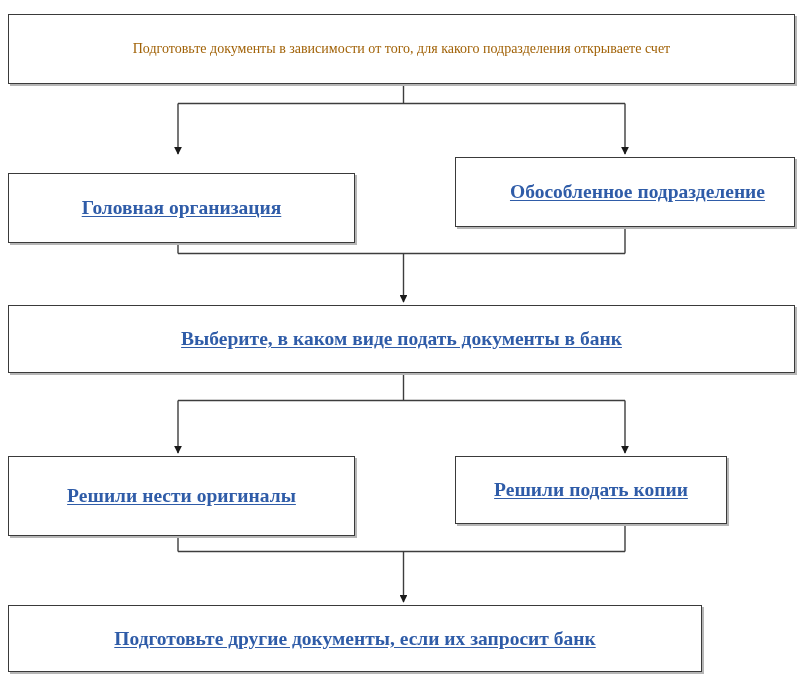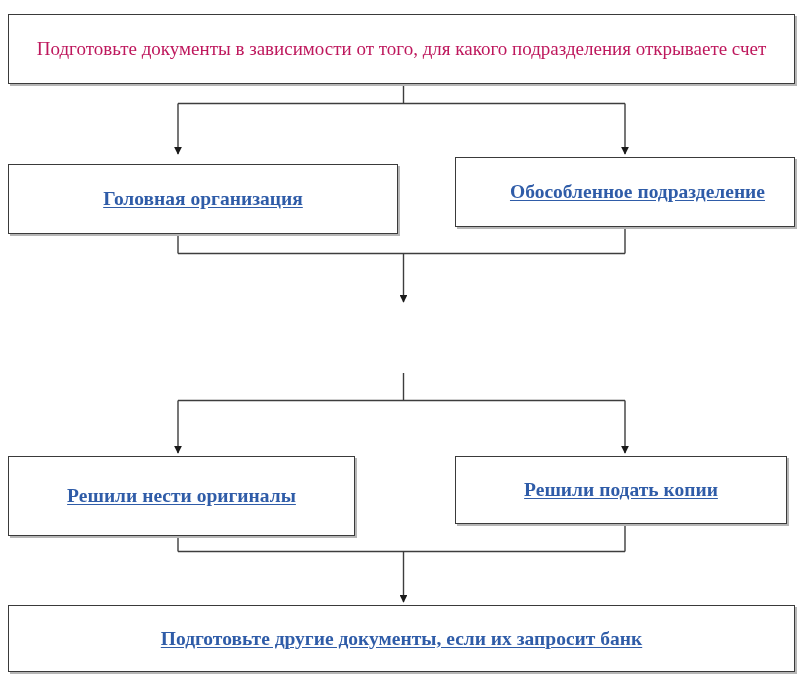--- a/index.html
+++ b/index.html
@@ -36,39 +36,39 @@
     display: flex;
     align-items: center;
     justify-content: center;
     text-align: center;
     z-index: 2;
   }
   .node-text {
     display: block;
     padding: 0 10px;
     line-height: 1.22;
-    color: #be185d;
-    font-size: 19px;
+    color: #a16207;
+    font-size: 14px;
   }
   .node.link .node-text {
     color: #2F5CA8;
     text-decoration: underline;
     text-underline-offset: 2px;
     font-weight: 700;
     font-size: 19.5px;
     cursor: pointer;
   }
   
   #node-root      { left: 8px;   top: 14px;  width: 787px; height: 70px; }
-  #node-head      { left: 8px;   top: 164px; width: 390px; height: 70px; }
+  #node-head      { left: 8px;   top: 173px; width: 347px; height: 70px; }
   #node-branch    { left: 455px; top: 157px; width: 340px; height: 70px; padding-left: 25px; }
   #node-form      { left: 8px;   top: 305px; width: 787px; height: 68px; }
   #node-originals { left: 8px;   top: 456px; width: 347px; height: 80px; }
-  #node-copies    { left: 455px; top: 456px; width: 332px; height: 68px; }
-  #node-other     { left: 8px;   top: 605px; width: 787px; height: 67px; justify-content: center; }
+  #node-copies    { left: 455px; top: 456px; width: 272px; height: 68px; }
+  #node-other     { left: 8px;   top: 605px; width: 694px; height: 67px; justify-content: center; }
 </style>
 </head>
 <body>
 
 <div id="canvas">
 
   <svg id="connectors" viewBox="0 0 805 683" width="805" height="683" xmlns="http://www.w3.org/2000/svg">
     <defs>
       <marker id="arrowhead" viewBox="0 0 10 10" refX="9" refY="5" markerWidth="5.5" markerHeight="5.5" orient="auto-start-reverse">
         <path d="M 0 0 L 10 5 L 0 10 z" fill="#1a1a1a"></path>
@@ -104,20 +104,23 @@
   </div>
 
   <div class="node link" id="node-head">
     <span class="node-text">Головная организация</span>
   </div>
 
   <div class="node link" id="node-branch">
     <span class="node-text">Обособленное подразделение</span>
   </div>
 
+  <div class="node link" id="node-form">
+    <span class="node-text">Выберите, в каком виде подать документы в банк</span>
+  </div>
 
   <div class="node link" id="node-originals">
     <span class="node-text">Решили нести оригиналы</span>
   </div>
 
   <div class="node link" id="node-copies">
     <span class="node-text">Решили подать копии</span>
   </div>
 
   <div class="node link" id="node-other">

